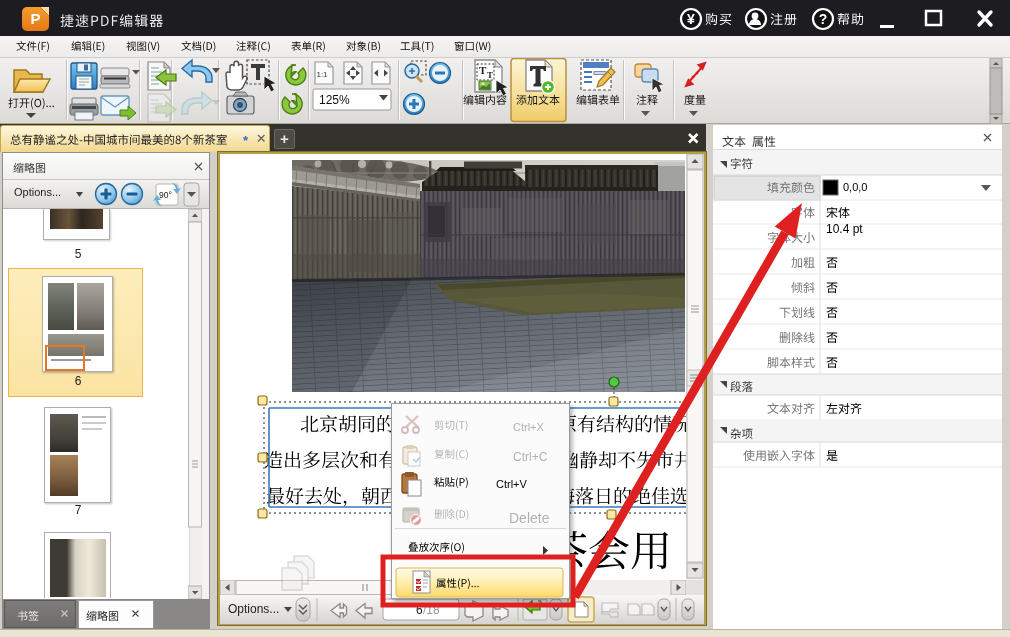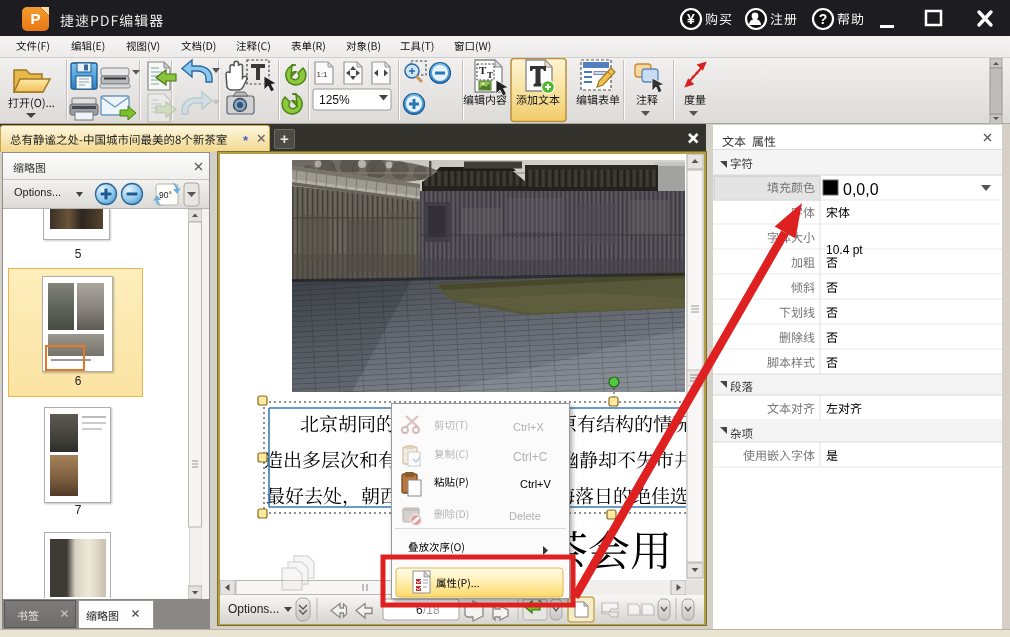--- a/index.html
+++ b/index.html
@@ -566,22 +566,22 @@
 <line x1="0" y1="317" x2="289" y2="317" stroke="#d8d8d8"></line>
 <path d="M7 302 l7 0 0 7z" fill="#444"></path>
 <line x1="0" y1="342" x2="289" y2="342" stroke="#e8e8e8"></line>
 <line x1="107" y1="50" x2="107" y2="249" stroke="#e0e0e0"></line>
 <line x1="107" y1="270" x2="107" y2="295" stroke="#e0e0e0"></line>
 <line x1="107" y1="317" x2="107" y2="342" stroke="#e0e0e0"></line>
 <rect x="110" y="55" width="15" height="15" fill="#000" stroke="#666"></rect>
 <path d="M268 60 h10 l-5 6z" fill="#555"></path>
 </svg>
 
-<div class="ab" style="left:843px;top:181px;font-size:16px;color:#000">0,0,0</div>
-<div class="ab" style="left:826px;top:243px;font-size:12px;color:#000">10.4 pt</div>
+<div class="ab" style="left:843px;top:181px;font-size:11px;color:#000">0,0,0</div>
+<div class="ab" style="left:826px;top:222px;font-size:12px;color:#000">10.4 pt</div>
 <div id="ctxmenu" class="ab"></div>
 <svg class="ab" style="left:391px;top:403px;width:179px;height:196px;z-index:42" viewBox="0 0 179 196">
 <g opacity="0.45">
 <path d="M15 13 l12 11 m0 -11 l-12 11" stroke="#b87878" stroke-width="2.2" fill="none"></path>
 <circle cx="14" cy="27" r="3" fill="none" stroke="#a86868" stroke-width="1.8"></circle>
 <circle cx="25" cy="27" r="3" fill="none" stroke="#a86868" stroke-width="1.8"></circle>
 </g>
 <g opacity="0.45">
 <rect x="12" y="44" width="14" height="17" rx="2" fill="#e8d8c0" stroke="#a08050" stroke-width="1.3"></rect>
 <rect x="15" y="42" width="8" height="4" rx="1" fill="#c0a060"></rect>
@@ -613,22 +613,22 @@
 <path d="M33 168 l6 6 h-6z" fill="#d0d0d0" stroke="#909090" stroke-width="0.8"></path>
 <rect x="25" y="176" width="5" height="5" fill="#c03030"></rect>
       <path d="M25.5 178l2 2 2.5-3" stroke="#fff" stroke-width="1" fill="none"></path>
 <rect x="25" y="183" width="5" height="5" fill="#c03030"></rect>
       <path d="M25.5 185l2 2 2.5-3" stroke="#fff" stroke-width="1" fill="none"></path>
 <path d="M32 177h5M32 180h5M32 184h4" stroke="#a0a0a0" stroke-width="1"></path>
 </g>
 </svg>
 <div class="ab" style="left:513px;top:421px;font-size:11px;color:#b2b2b2;z-index:43">Ctrl+X</div>
 <div class="ab" style="left:513px;top:450px;font-size:12px;color:#b2b2b2;z-index:43">Ctrl+C</div>
-<div class="ab" style="left:520px;top:478px;font-size:11px;color:#000;z-index:43">Ctrl+V</div>
-<div class="ab" style="left:509px;top:510px;font-size:11px;color:#b2b2b2;z-index:43">Delete</div>
+<div class="ab" style="left:496px;top:478px;font-size:11px;color:#000;z-index:43">Ctrl+V</div>
+<div class="ab" style="left:509px;top:510px;font-size:14px;color:#b2b2b2;z-index:43">Delete</div>
 
 <div id="statusbar" class="ab"></div>
 <svg id="redlayer" class="ab" viewBox="0 0 1010 637">
 <rect x="383" y="557" width="190" height="48" fill="none" stroke="#df2020" stroke-width="5"></rect>
 <path d="M575 597 L785 232.5" stroke="#df2020" stroke-width="8.5" fill="none"></path>
 <path d="M802 203 L774.7 226.5 L795.5 238.5 Z" fill="#df2020"></path>
 </svg>
 <div class="ab" style="left:220px;top:154px;width:466px;height:426px;overflow:hidden;z-index:18">
     <div class="ab" style="left:-220px;top:-154px;width:1010px;height:637px">
       <svg class="r " style="left:300px;top:431px">

